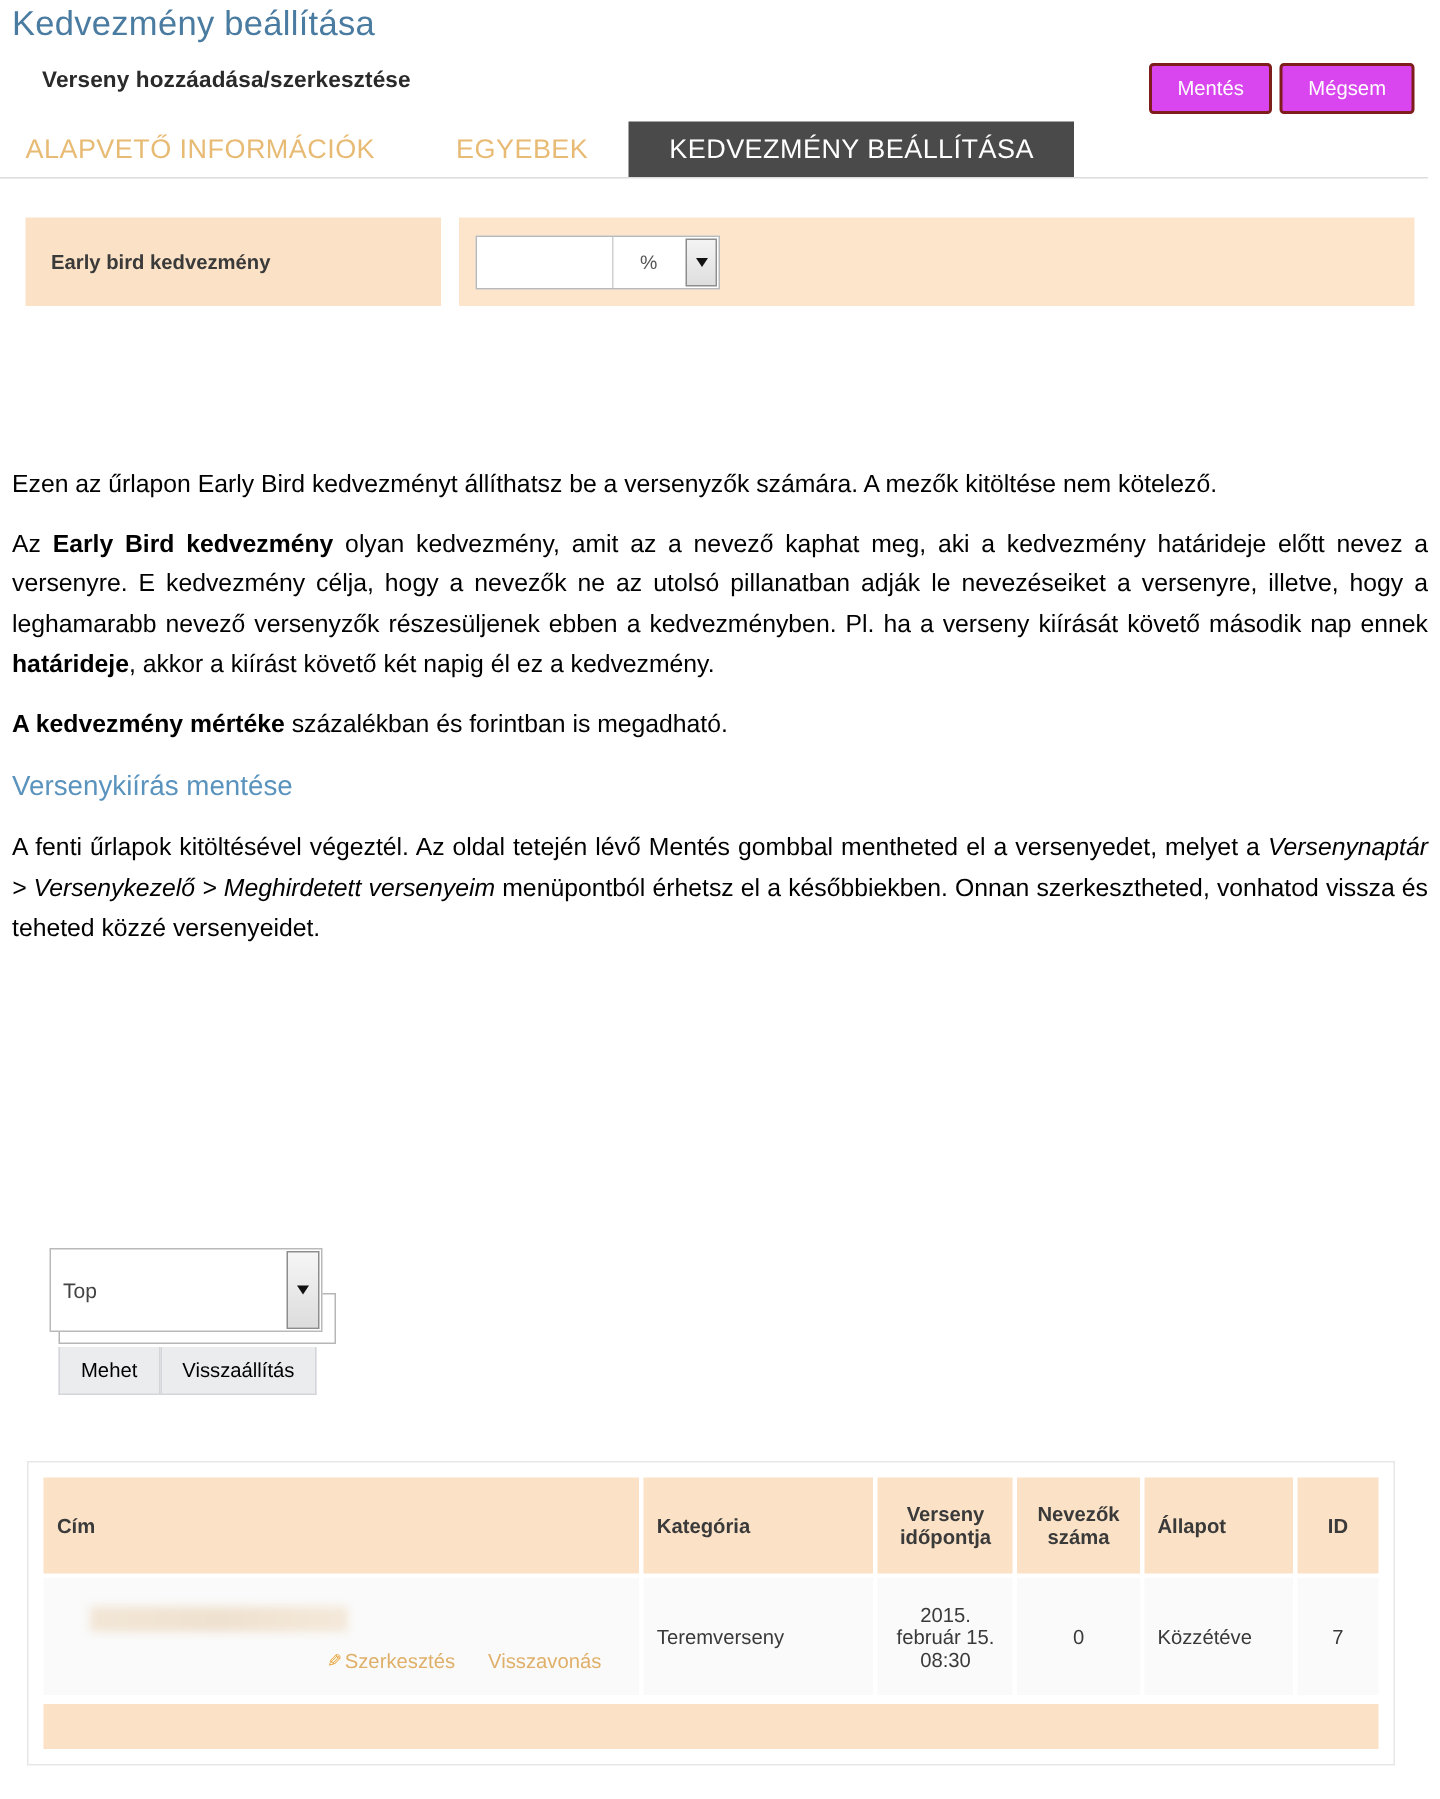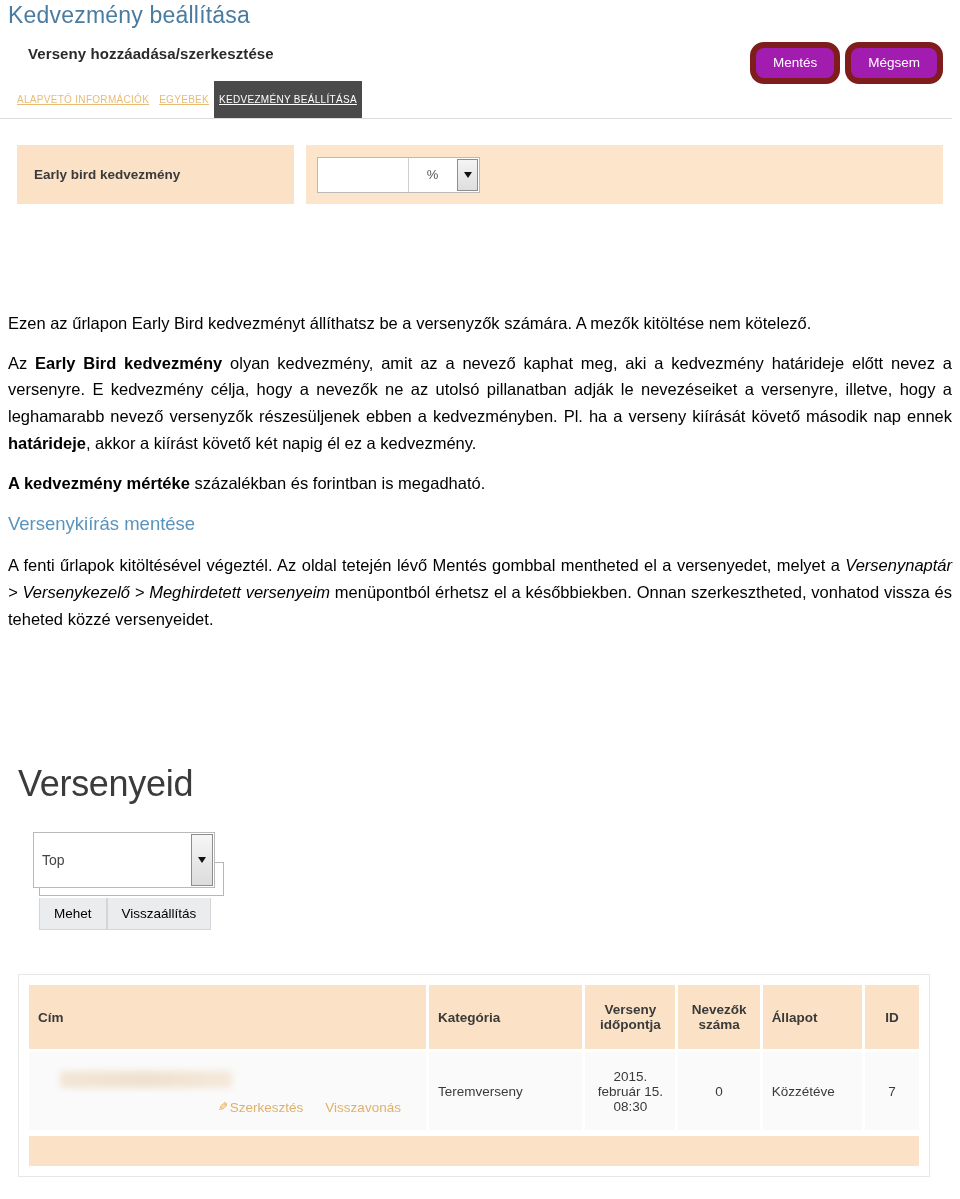--- a/index.html
+++ b/index.html
@@ -41,48 +41,47 @@
     color: #2a2a2a;
     letter-spacing: 0.1px;
   }
   .action-buttons {
     position: absolute;
     right: 17px; top: 9px;
     display: flex;
     gap: 5px;
   }
   .btn-orange {
-    background: #a21caf;
-    border: 6px solid #7f1d1d;
+    background: #d946ef;
+    border: 2px solid #7f1d1d;
     color: #ffffff;
     font-size: 13.5px;
     padding: 7px 17px;
-    border-radius: 14px;
+    border-radius: 3px;
     cursor: pointer;
     font-family: "Liberation Sans", sans-serif;
     line-height: 1.2;
   }
 
   .tabbar {
     position: absolute;
     left: 0; top: 48px;
     width: 960px; height: 37px;
     display: flex;
     align-items: stretch;
   }
   .tab {
     display: flex;
     align-items: center;
-    padding: 0 5px;
-    font-size: 10px;
+    padding: 0 27px;
+    font-size: 18px;
     color: #e8bb75;
     letter-spacing: 0.3px;
     cursor: pointer;
     background: transparent;
-    text-decoration: underline;
   }
   .tab.first { padding-left: 17px; }
   .tab.active {
     background: #4a4a4a;
     color: #ffffff;
   }
   .tab-underline {
     position: absolute;
     left: 0; top: 85px;
     width: 952px;
@@ -418,21 +417,20 @@
   <p><b>A kedvezmény mértéke</b><span> százalékban és forintban is megadható.</span></p>
 
   <p class="section-head">Versenykiírás mentése</p>
 
   <p><span>A fenti űrlapok kitöltésével végeztél. Az oldal tetején lévő Mentés gombbal mentheted el a versenyedet, melyet a </span><i>Versenynaptár &gt; Versenykezelő &gt; Meghirdetett versenyeim</i><span> menüpontból érhetsz el a későbbiekben. Onnan szerkesztheted, vonhatod vissza és teheted közzé versenyeidet.</span></p>
 
 </div>
 
 <div class="shot-list">
 
-  <div class="list-title">Versenyeid</div>
 
   <div class="filter-strip">
 
     <div class="filter-panel">
       <div class="filter-label">Szűrő:</div>
       <input class="filter-input" type="text" value="" placeholder="" style="">
       <div class="filter-btns">
         <button class="btn-grey">Mehet</button>
         <button class="btn-grey">Visszaállítás</button>
       </div>

